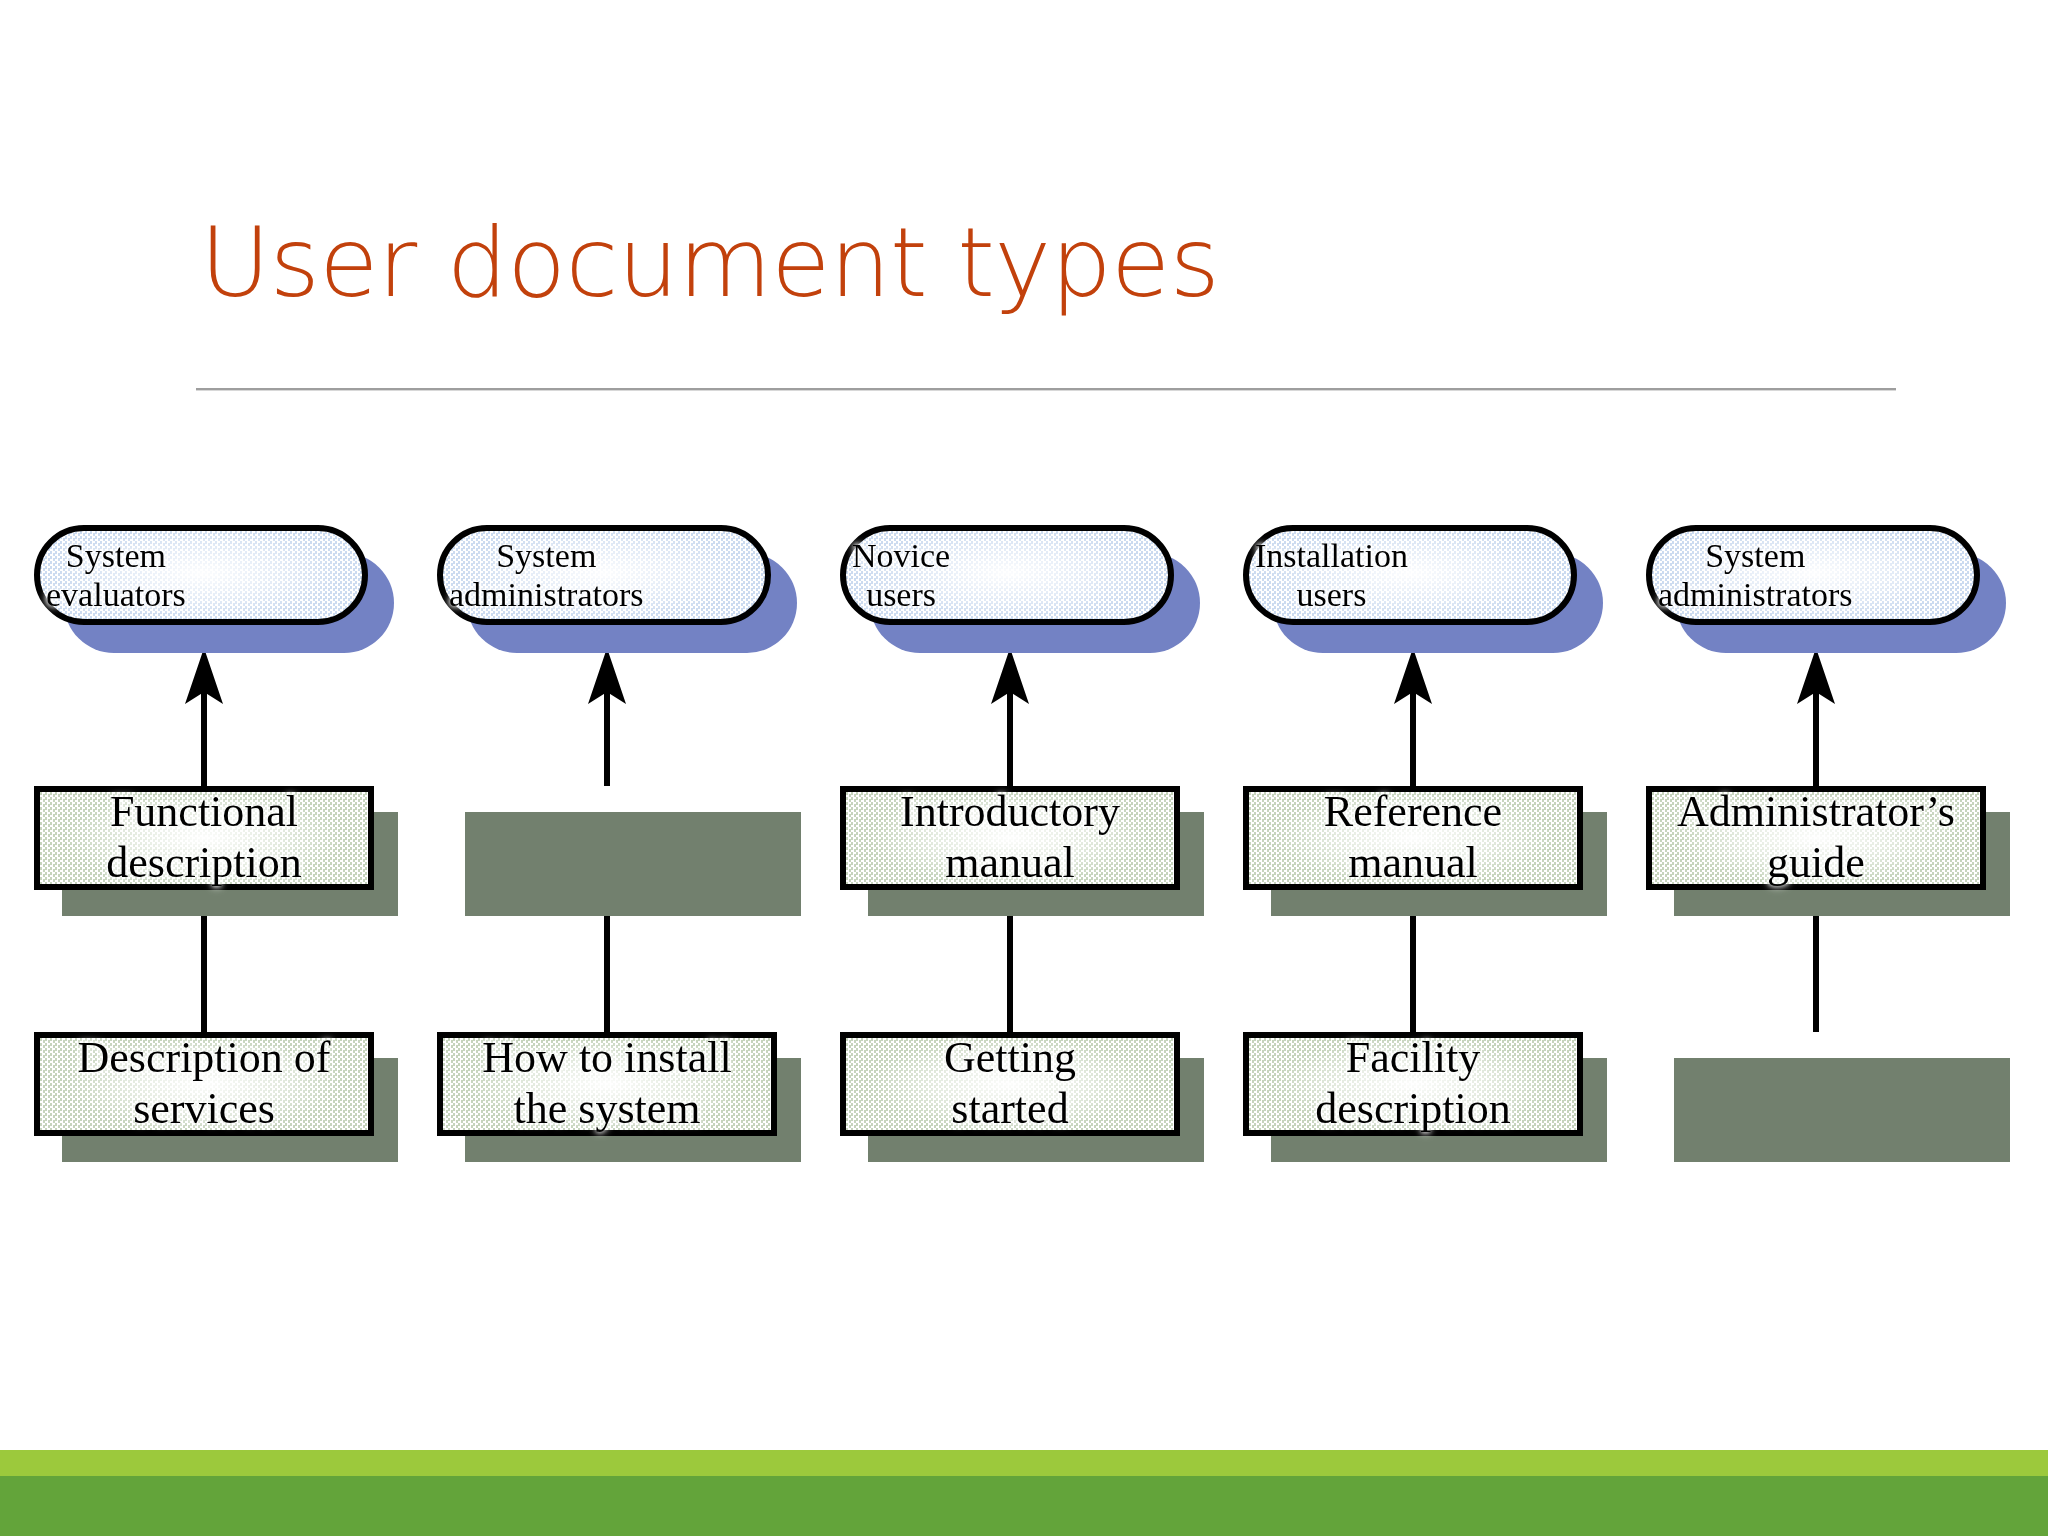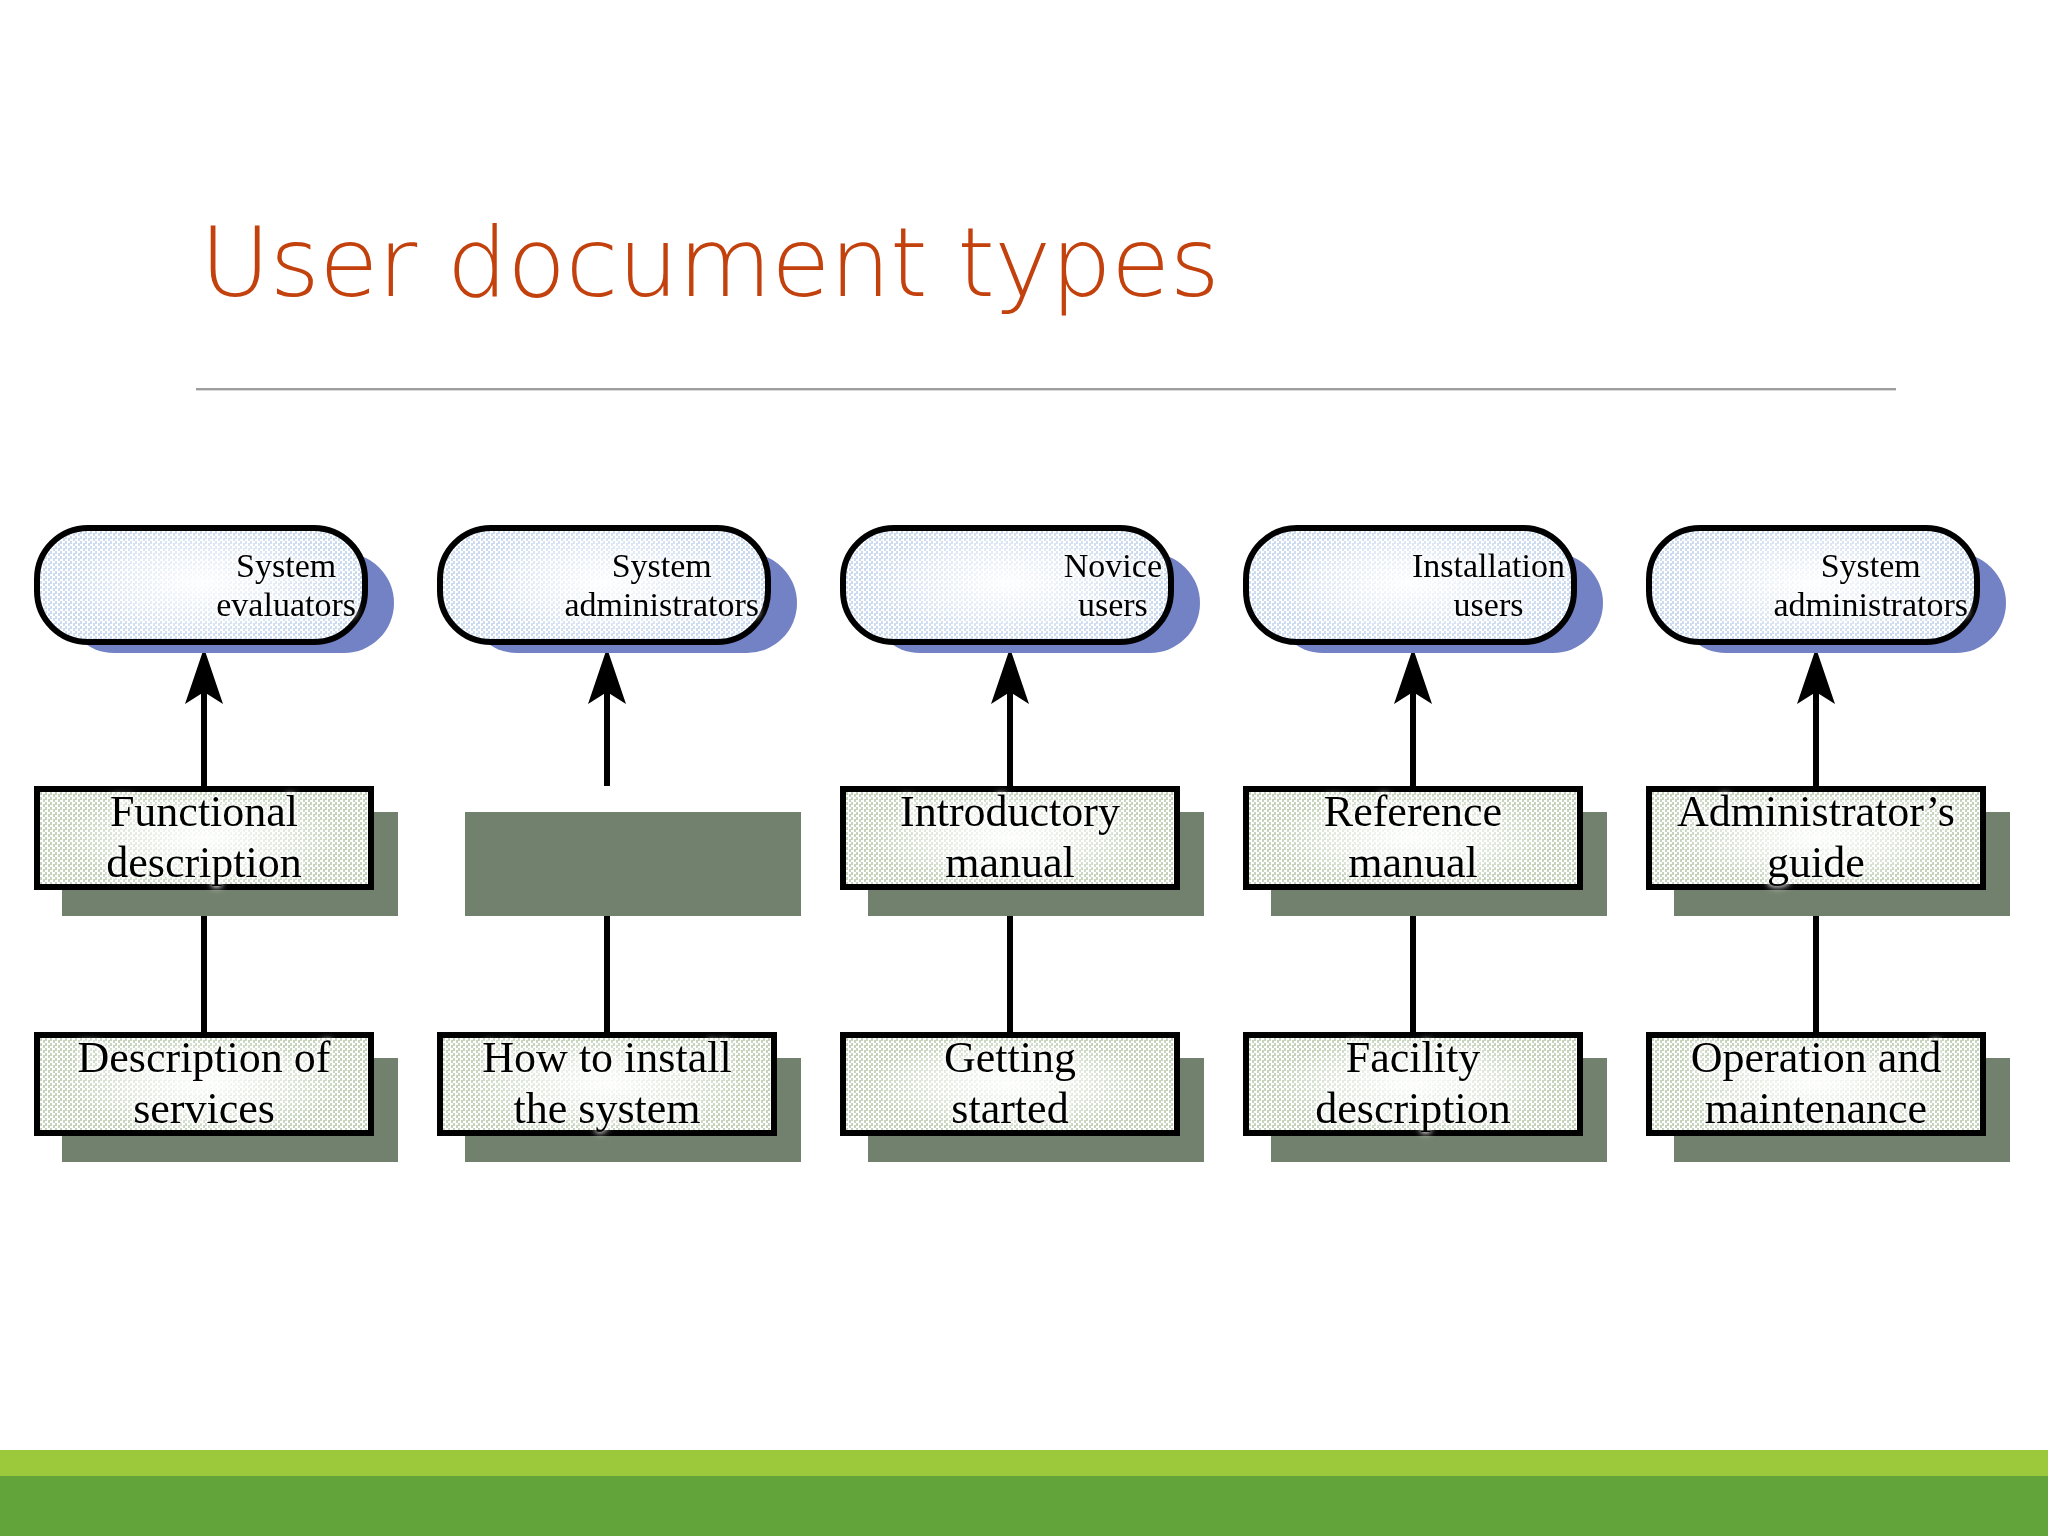--- a/index.html
+++ b/index.html
@@ -43,29 +43,29 @@
   
   .oval-wrap{position:absolute;top:525px;left:0;width:360px;height:120px;}
   .oval-shadow{
     position:absolute;left:30px;top:28px;
     width:330px;height:100px;
     background:#7382c4;
     border-radius:52px;
   }
   .oval{
     position:absolute;left:0;top:0;
-    width:334px;height:120px;
+    width:334px;height:100px;
     border:6px solid #000;
     border-radius:54px;
     box-sizing:border-box;
     background:
       radial-gradient(ellipse 60% 70% at 50% 48%, rgba(255,255,255,0.95) 0%, rgba(255,255,255,0.45) 45%, rgba(255,255,255,0.05) 75%),
       repeating-conic-gradient(#ffffff 0% 25%, #c9d9ef 0% 50%) 0 0/5px 5px,
       #d6e2f2;
-    display:flex;align-items:center;justify-content:flex-end;
+    display:flex;align-items:center;justify-content:flex-start;
   }
   .oval .label{
     position:relative;z-index:3;
     font-family:"Liberation Serif","DejaVu Serif",serif;
     font-size:34px;line-height:1.15;
     color:#000;text-align:center;
     text-shadow:0 0 4px #fff,0 0 7px #fff,0 0 10px #fff;
     white-space:pre-line;
     padding:0 6px;
   }
@@ -251,24 +251,20 @@
       </div>
       <div class="rect-wrap r1">
         <div class="rect-shadow"></div>
         <div class="rect">
           <span class="label">Administrator’s
 guide</span>
         </div>
       </div>
       <div class="rect-wrap r2">
         <div class="rect-shadow"></div>
-        <div class="rect">
-          <span class="label">Operation and
-maintenance</span>
-        </div>
       </div>
     </div>
 
   </div>
 
   <div class="bar-light"></div>
   <div class="bar-dark"></div>
 
 </div>
 

